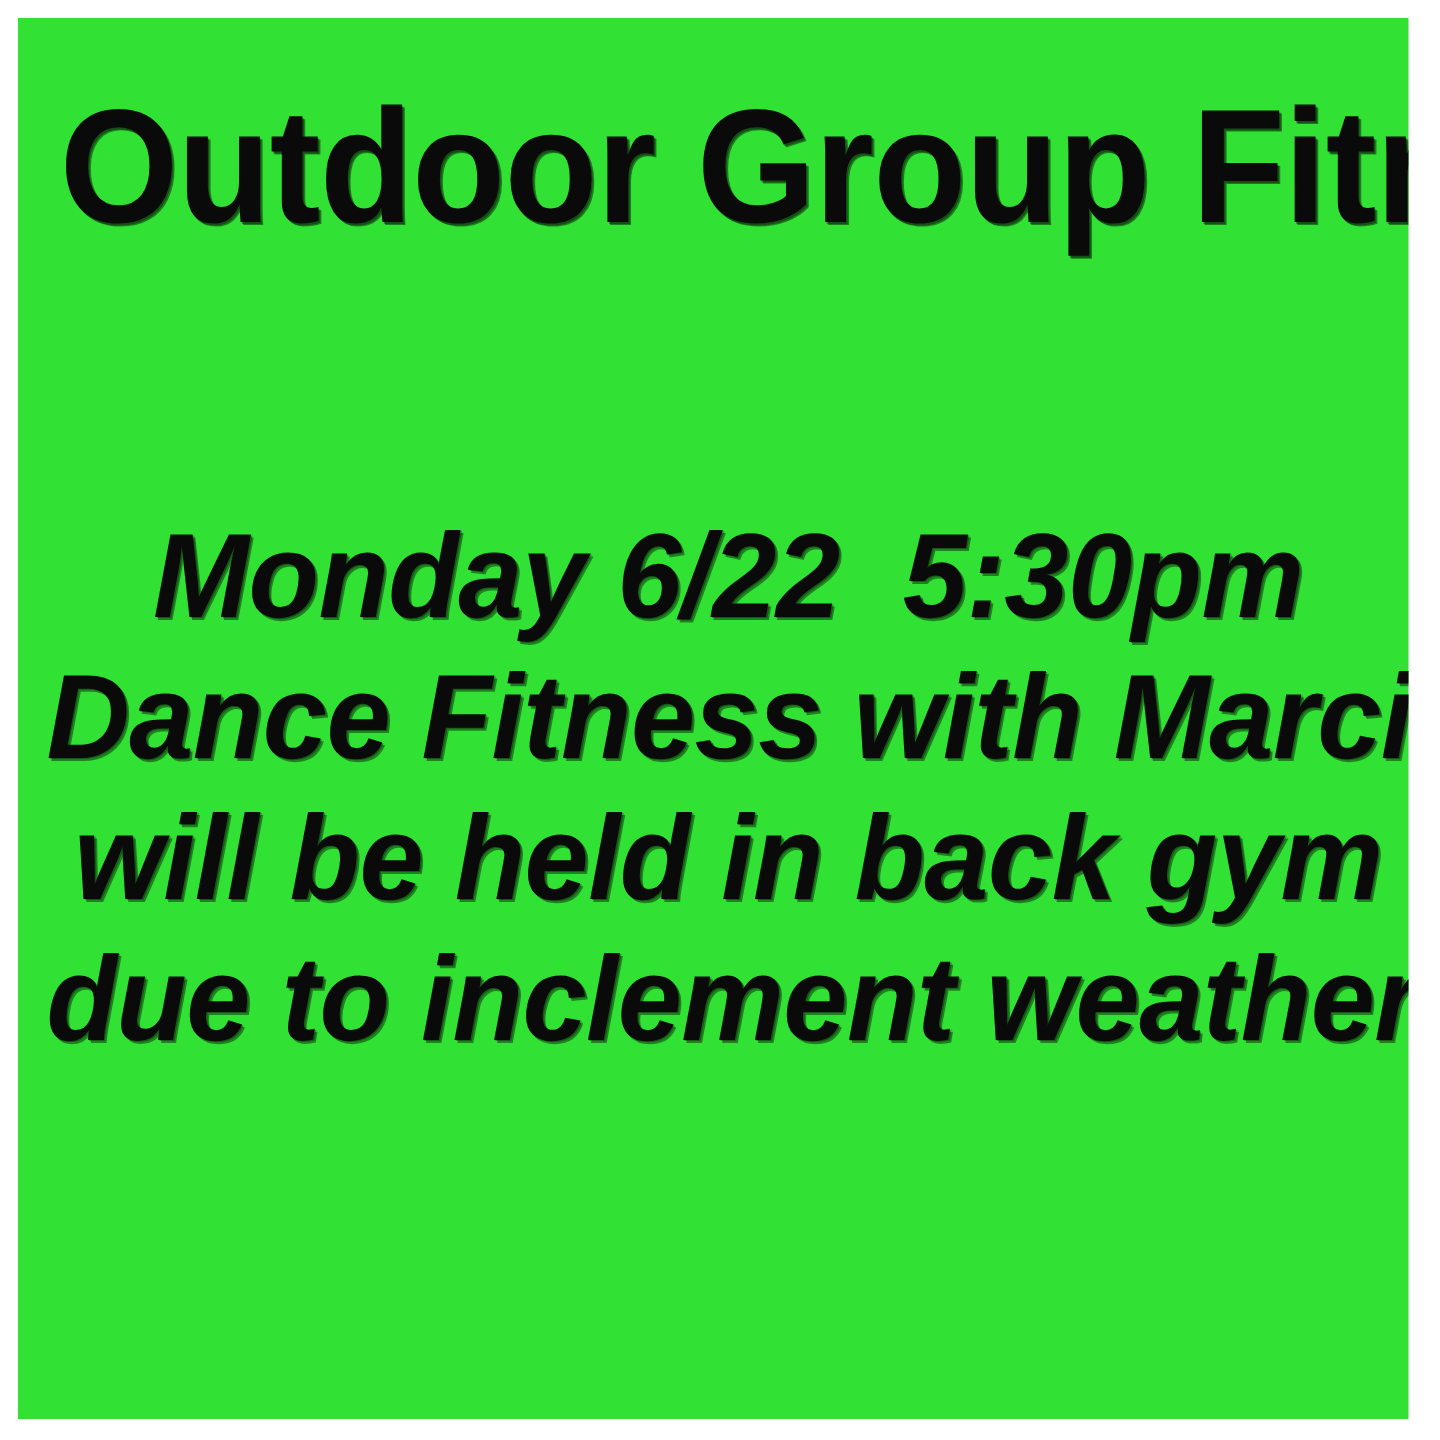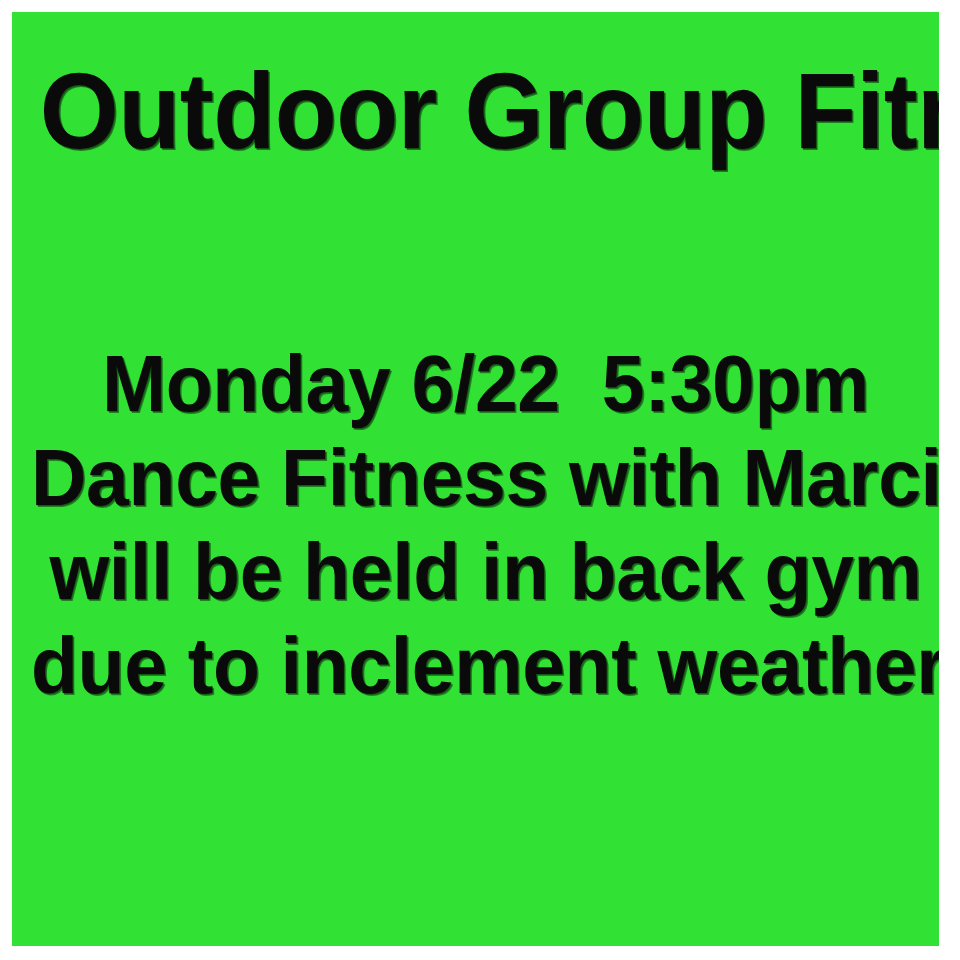--- a/index.html
+++ b/index.html
@@ -53,20 +53,21 @@
                  1px 1px 0 rgba(0,0,0,0.35);
   }
 
   
   #flyer-body {
     position: absolute;
     left: 0;
     top: 325px;
     width: 947px;
     text-align: center;
+    font-style: italic;
   }
 
   .body-line {
     display: block;
     color: #0a0a0a;
     font-weight: bold;
     font-size: 80px;
     line-height: 94px;
     letter-spacing: -0.3px;
     white-space: pre;

